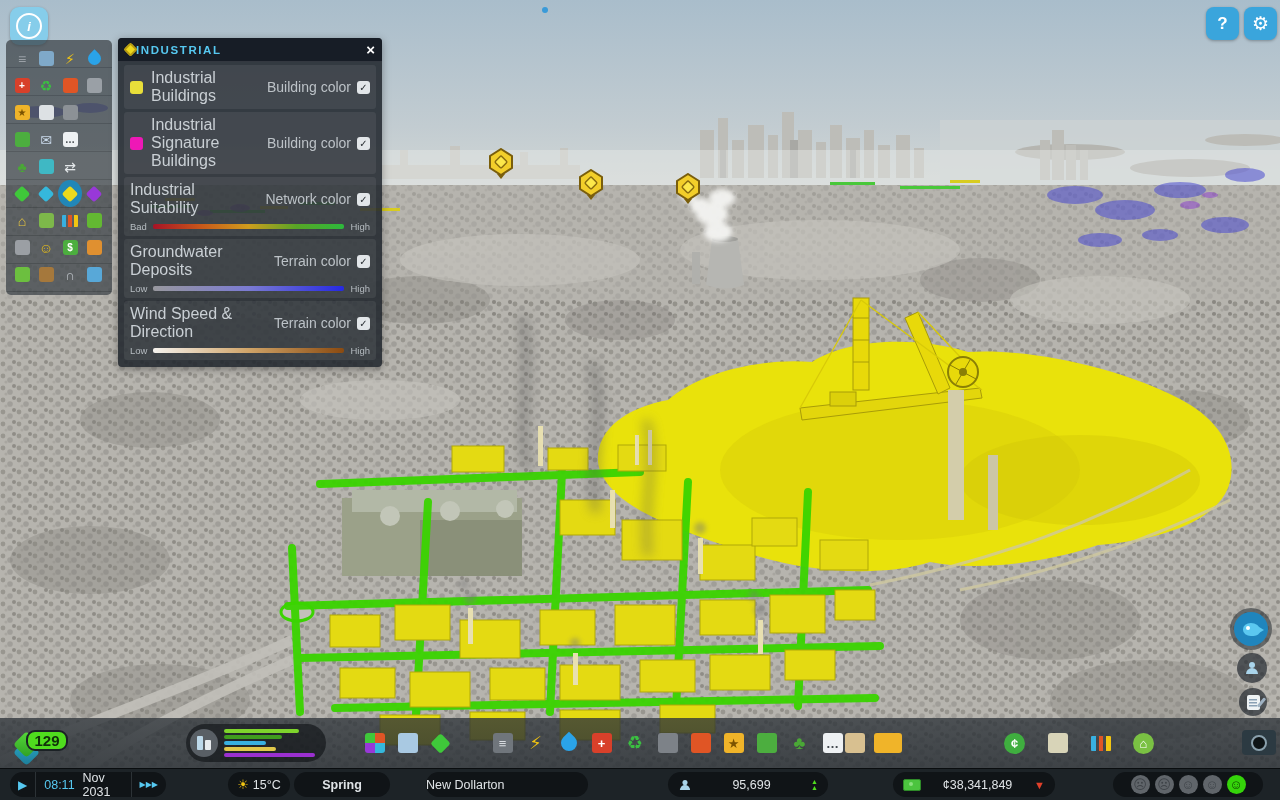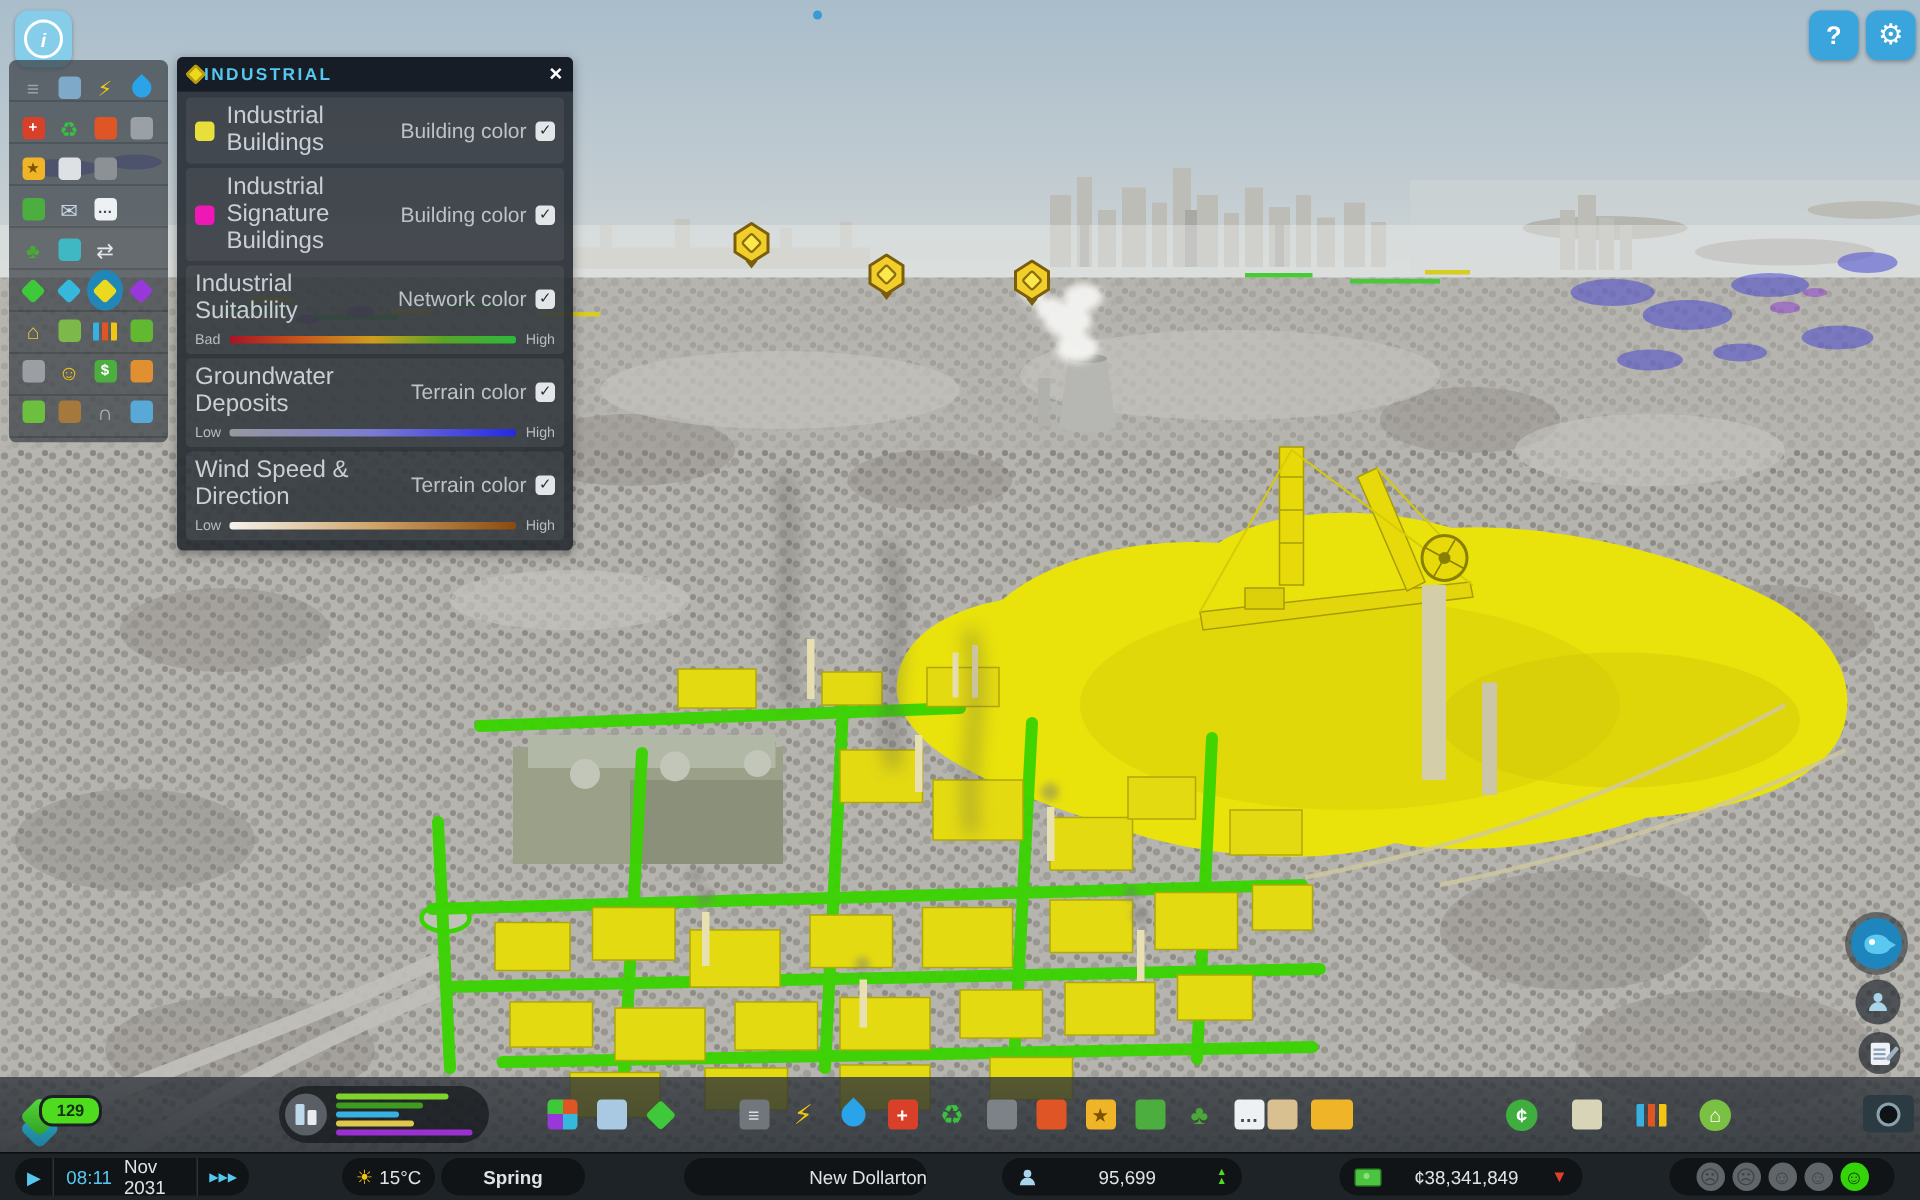--- a/index.html
+++ b/index.html
@@ -83,21 +83,21 @@
     transform:rotate(40deg);border-radius:1px;}
 
   
   .toolbar{position:absolute;left:0;top:718px;width:1280px;height:50px;
     background:linear-gradient(rgba(46,52,58,.78),rgba(36,42,48,.82));}
   .xp{position:absolute;left:12px;top:14px;width:30px;height:30px;}
   .xpdia{position:absolute;width:19px;height:19px;border-radius:4px;transform:rotate(45deg);}
   .xpdia.b{left:5px;top:11px;background:linear-gradient(135deg,#2aa8c8,#1d7d98);}
   .xpdia.t{left:5px;top:3px;background:linear-gradient(135deg,#56da3a,#2f9e22);}
   .xp-badge{position:absolute;left:14px;top:-2px;min-width:30px;height:17px;border-radius:9px;background:#4fdc1e;
-    border:2px solid #1b2125;color:#10300a;font-size:11px;font-weight:bold;display:flex;align-items:center;justify-content:center;padding:0 4px;}
+    border:2px solid #1b2125;color:#10300a;font-size:15px;font-weight:bold;display:flex;align-items:center;justify-content:center;padding:0 4px;}
   .pill-dark{position:absolute;top:6px;height:38px;border-radius:19px;background:rgba(14,18,21,.62);
     display:flex;align-items:center;}
   .milestone{left:50px;width:126px;padding:0 6px;cursor:pointer;}
   .trophy{width:24px;height:24px;margin-right:6px;display:flex;flex-direction:column;align-items:center;justify-content:center;}
   .cup{width:13px;height:9px;background:#f0b429;border-radius:2px 2px 7px 7px;}
   .stem{width:3px;height:3px;background:#f0b429;}
   .tbase{width:9px;height:2.5px;background:#f0b429;border-radius:1px;}
   .milestone-label{color:#e8c84a;font-size:10.5px;font-weight:bold;letter-spacing:1.2px;}
   .demand{left:186px;width:128px;padding:0 8px 0 4px;cursor:pointer;}
   .cityic{width:28px;height:28px;border-radius:50%;background:#595f65;margin-right:6px;position:relative;flex:0 0 auto;}
@@ -128,21 +128,21 @@
     color:#dfe3e6;font-size:12.5px;}
   .seg{display:flex;align-items:center;justify-content:center;height:100%;padding:0 8px;}
   .seg+.seg{border-left:1px solid #2c3236;}
   .cyan{color:#56c8f0;}
   .playgroup{left:10px;width:156px;}
   .play{cursor:pointer;font-size:12px;}
   .speed{cursor:pointer;font-size:8px;letter-spacing:0;}
   .temp{left:228px;width:62px;justify-content:center;}
   .sun{color:#f2c512;font-size:13px;margin-right:4px;}
   .season{left:294px;width:96px;justify-content:center;font-weight:bold;}
-  .city{left:456px;width:162px;justify-content:flex-end;cursor:pointer;}
+  .city{left:426px;width:162px;justify-content:flex-start;cursor:pointer;}
   .pop{left:668px;width:160px;padding:0 10px;box-sizing:border-box;cursor:pointer;}
   .pop .val,.money .val{flex:1;text-align:center;}
   .upchev{display:flex;flex-direction:column;color:#4fdc1e;font-size:7px;line-height:.75;}
   .money{left:893px;width:162px;padding:0 10px;box-sizing:border-box;cursor:pointer;}
   .cashic{width:16px;height:10px;background:#4cc43f;border:1px solid #2e8a28;border-radius:2px;position:relative;}
   .cashic:before{content:"";position:absolute;left:5px;top:2px;width:4px;height:4px;border-radius:50%;background:#8ae07e;}
   .downtri{color:#e0402a;font-size:11px;}
   .happy{left:1113px;width:150px;justify-content:center;cursor:pointer;}
   .face{width:19px;height:19px;border-radius:50%;margin:0 2.5px;display:flex;align-items:center;justify-content:center;
     font-size:13px;line-height:1;}

